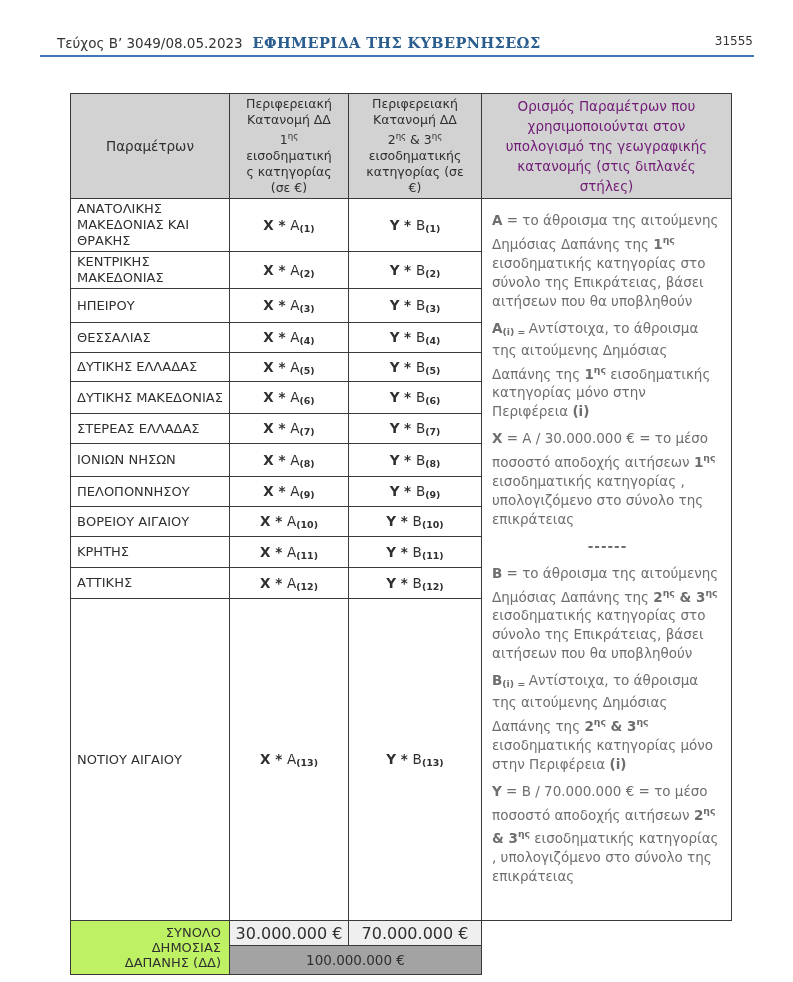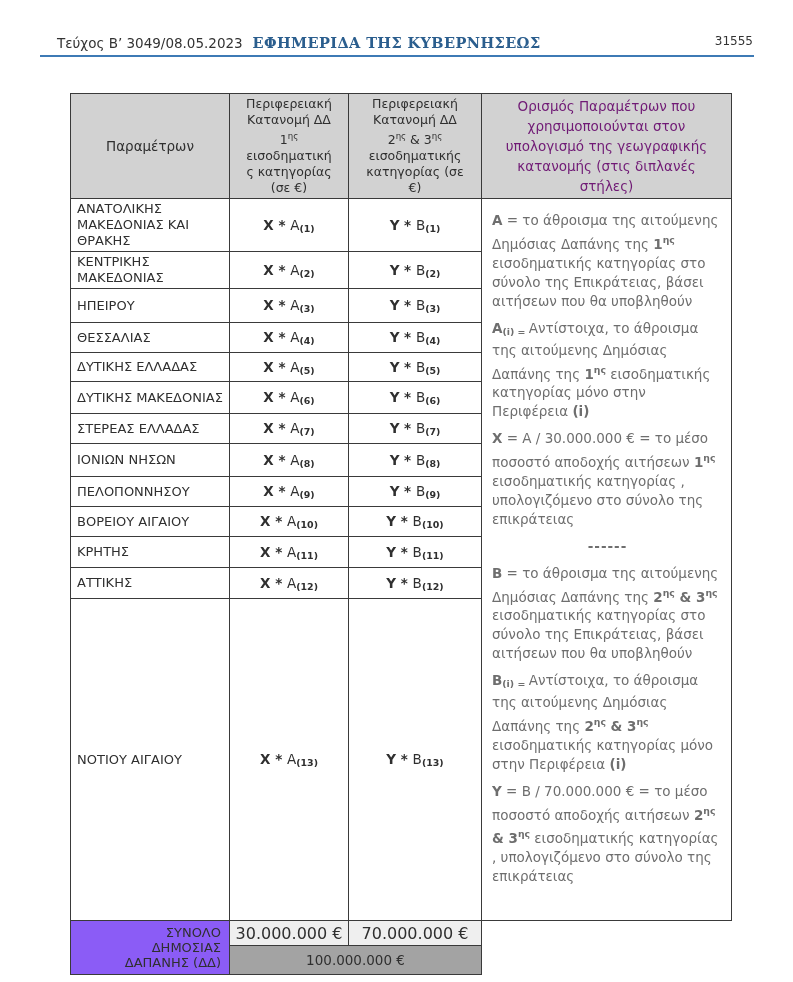--- a/index.html
+++ b/index.html
@@ -38,21 +38,21 @@
   td.defs { vertical-align:top; background:#ffffff; padding:12px 8px 4px 10px;
             color:#6e6e6e; font-size:13.5px; line-height:19px; text-align:left; }
   .defs-inner { max-height:700px; overflow:hidden; }
   .para { margin:0 0 8px 0; }
   .para .b { font-weight:bold; }
   .para sup { font-size:69%; }
   .para sub { font-size:70%; vertical-align:-2px; }
   .sep { text-align:center; font-weight:bold; letter-spacing:1px; margin:4px 0 8px 0; }
 
   td.totals-label { text-align:right; font-size:13px; line-height:15px; padding:2px 8px 2px 2px;
-                    vertical-align:middle; background:#8b5cf6; white-space:pre-line;margin-left:11px; }
+                    vertical-align:middle; background:#bef264; white-space:pre-line;margin-left:11px; }
   td.totals-val { text-align:center; background:#efefef; font-size:16px; vertical-align:middle; }
   td.totals-combined { text-align:center; background:#a3a3a3; font-size:13.5px; vertical-align:middle; }
 </style>
 </head>
 <body>
 
 <div class="page">
 
   <div class="masthead">
     <span class="issue">Τεύχος Β’ 3049/08.05.2023</span>

